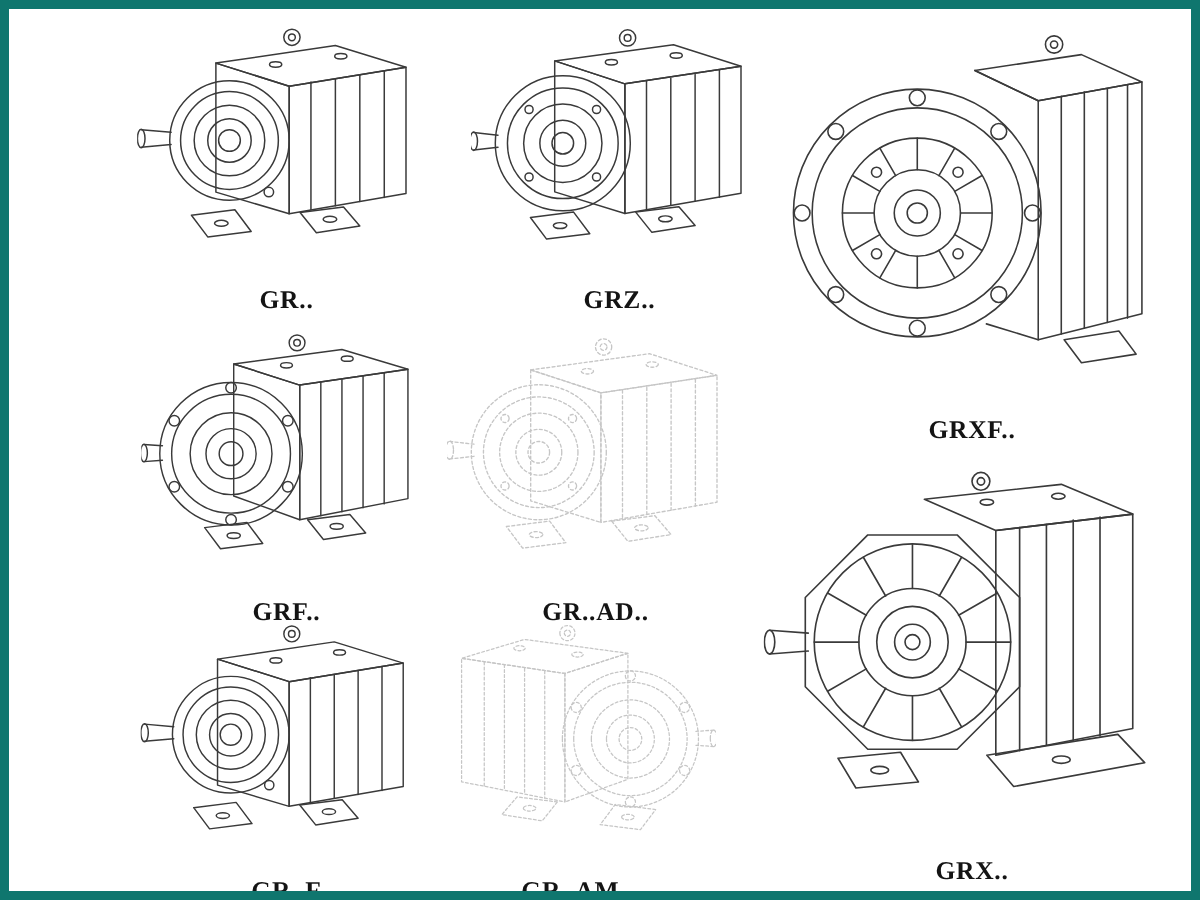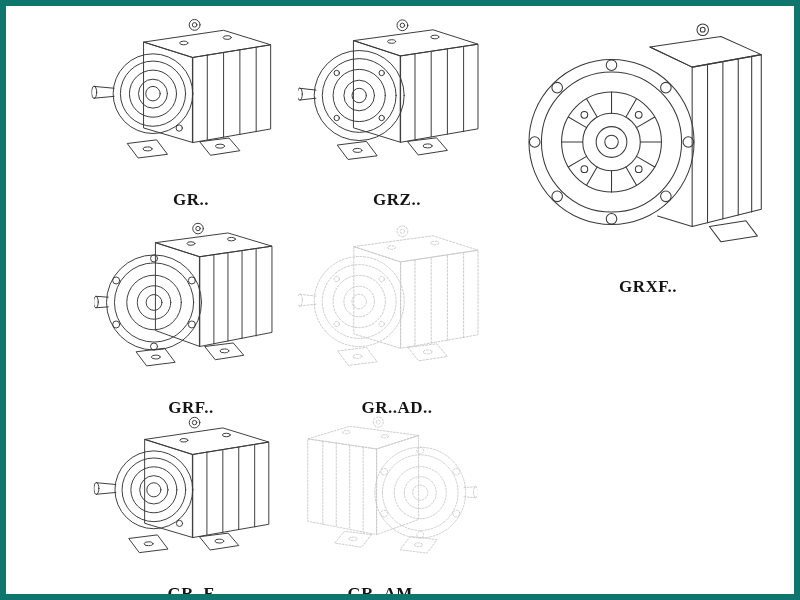--- a/index.html
+++ b/index.html
@@ -223,21 +223,21 @@
 
 <div class="canvas">
 
   <figure class="cell" style="left:85px;top:8px;width:200px;height:200px;">
     <svg class="drawing" width="200" height="172" viewBox="0 0 220 190">
       <use href="#sym-gr"></use>
     </svg>
     <figcaption class="model-label">GR..</figcaption>
   </figure>
 
-  <figure class="cell" style="left:292px;top:8px;width:198px;height:200px;">
+  <figure class="cell" style="left:308px;top:8px;width:198px;height:200px;">
     <svg class="drawing" width="198" height="172" viewBox="0 0 220 190">
       <use href="#sym-grz"></use>
     </svg>
     <figcaption class="model-label">GRZ..</figcaption>
   </figure>
 
   <figure class="cell" style="left:498px;top:5px;width:288px;height:295px;">
     <svg class="drawing" width="288" height="262" viewBox="0 0 300 270">
       <use href="#sym-grxf"></use>
     </svg>
@@ -265,14 +265,20 @@
     <figcaption class="model-label">GR..AD..</figcaption>
   </figure>
 
   <figure class="cell" style="left:280px;top:406px;width:198px;height:192px;">
     <svg class="drawing phantom" width="198" height="168" viewBox="0 0 220 200">
       <use href="#sym-grf" transform="translate(220,0) scale(-1,1)"></use>
     </svg>
     <figcaption class="model-label">GR..AM..</figcaption>
   </figure>
 
+  <figure class="cell" style="left:498px;top:303px;width:288px;height:292px;">
+    <svg class="drawing" width="288" height="258" viewBox="0 0 280 260">
+      <use href="#sym-grx"></use>
+    </svg>
+    <figcaption class="model-label">GRX..</figcaption>
+  </figure>
 
 </div>
 
 </body></html>

